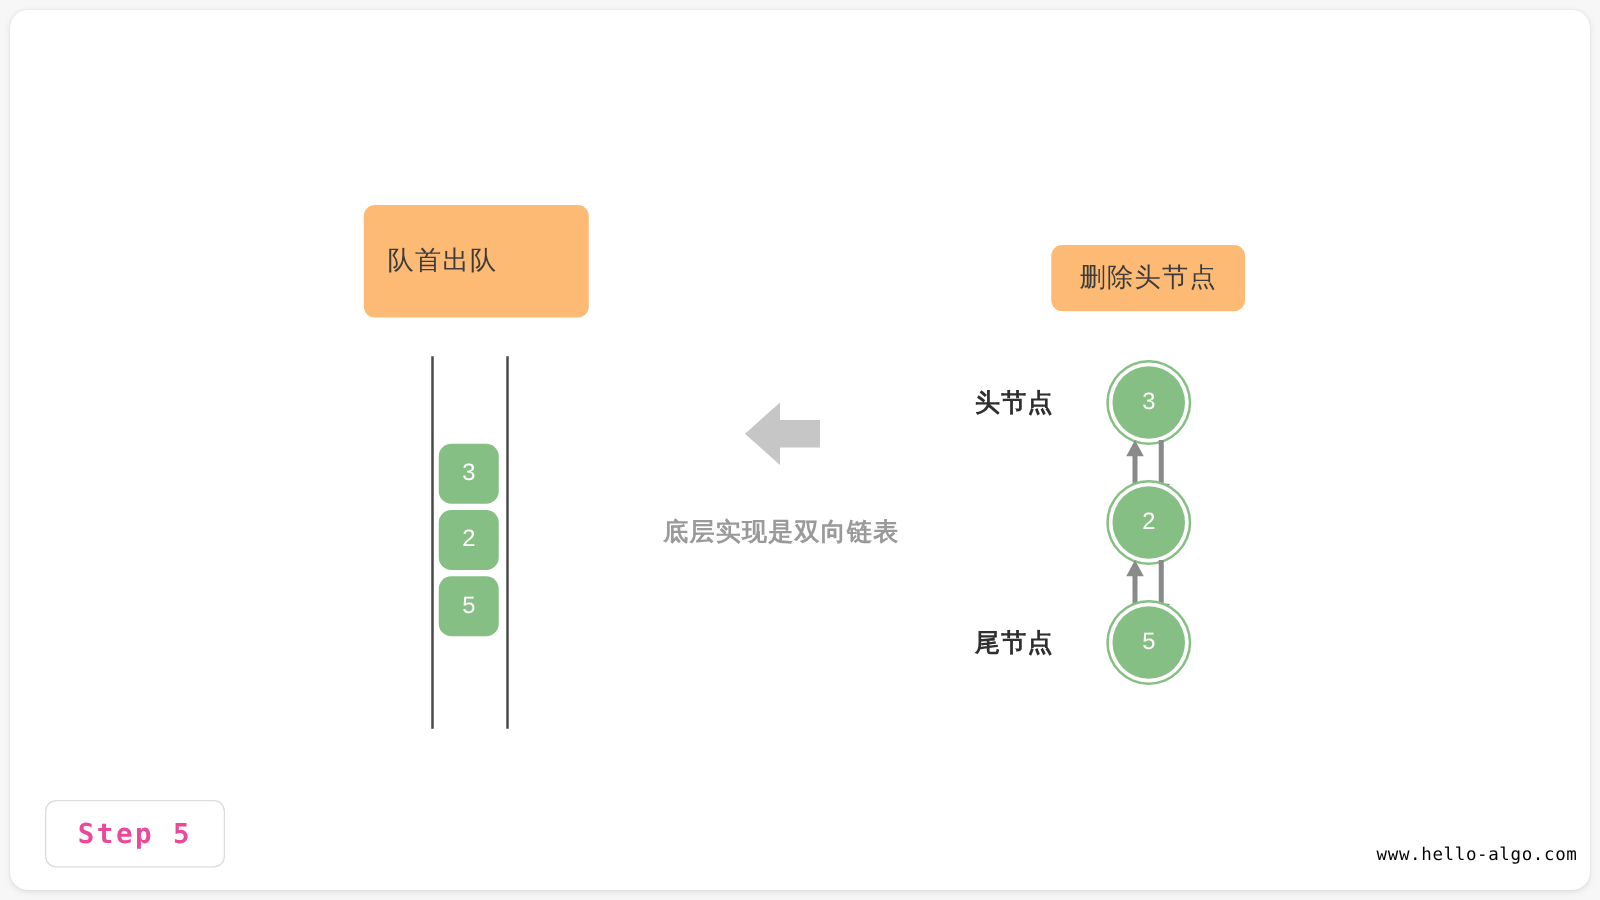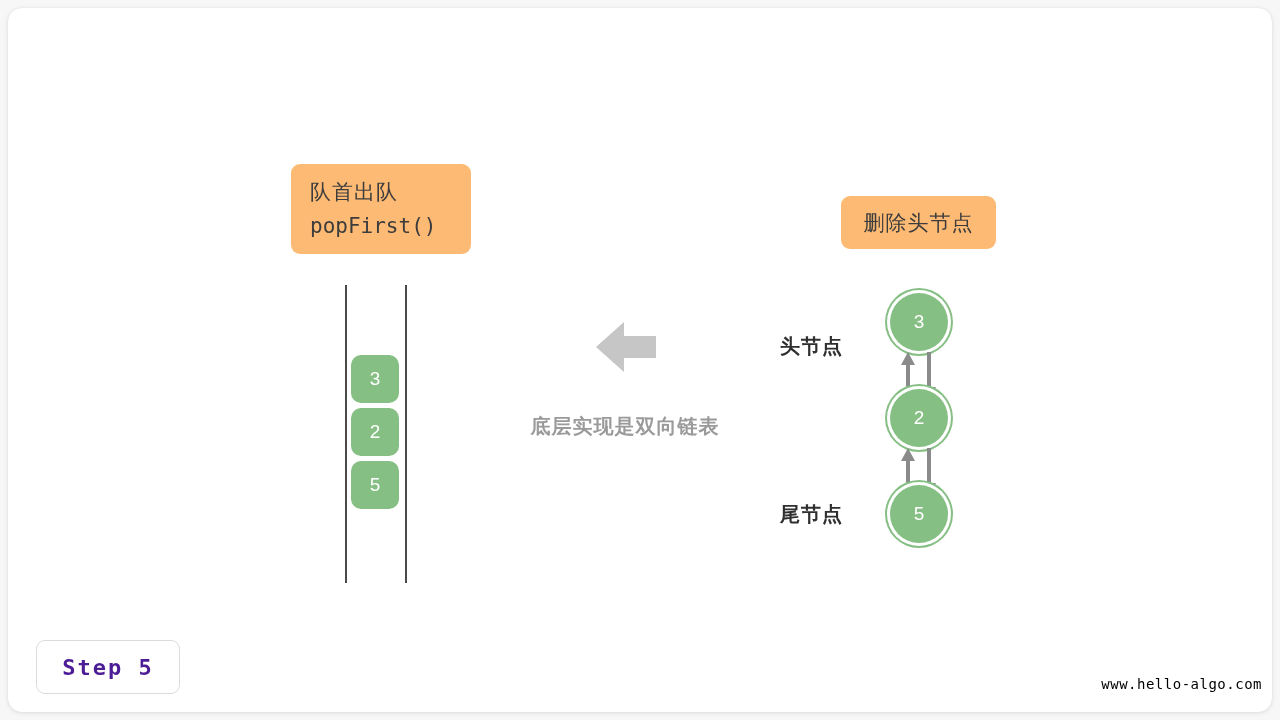--- a/index.html
+++ b/index.html
@@ -178,21 +178,21 @@
     left: 36px;
     top: 640px;
     width: 144px;
     height: 54px;
     border: 1px solid #dcdcdc;
     border-radius: 9px;
     background: #ffffff;
     display: flex;
     align-items: center;
     justify-content: center;
-    color: #4c1d95;
+    color: #ec4899;
     font-family: "DejaVu Sans Mono", "Liberation Mono", monospace;
     font-size: 22px;
     font-weight: bold;
     letter-spacing: 2px;
     box-sizing: border-box;
   }
 
   
   #watermark {
     position: absolute;
@@ -205,21 +205,20 @@
   }
 </style>
 </head>
 <body>
 
 <div id="canvas">
   <div class="card"></div>
 
   <div class="pill" id="op-pill">
     <div class="line-cn">队首出队</div>
-    <div class="line-mono">popFirst()</div>
   </div>
 
   <div class="pill" id="list-op-pill">
     <div class="line-cn">删除头节点</div>
   </div>
 
   <div id="deque-container">
     <div class="rail rail-left"></div>
     <div class="rail rail-right"></div>
 
@@ -233,21 +232,21 @@
       <path d="M0 28 L28 3 L28 17 L60 17 L60 39 L28 39 L28 53 Z" fill="#c6c6c6"></path>
     </svg>
   </div>
 
   <div id="caption">
     <div>底层实现是双向链表</div>
   </div>
 
   <div id="linked-list">
 
-    <div class="node-label" style="top:21px;margin-top:24px;">头节点</div>
+    <div class="node-label" style="top:21px;">头节点</div>
     <div class="node" style="top:5px;">3</div>
 
     <div class="link-arrows" style="top:64px;">
       <svg width="42" height="48" viewBox="0 0 42 48">
         <g stroke="#8a8a8a" stroke-width="4" fill="#8a8a8a">
           <line x1="10" y1="48" x2="10" y2="10"></line>
           <polygon points="10,0 3,13 17,13" stroke="none"></polygon>
           <line x1="31" y1="0" x2="31" y2="38"></line>
           <polygon points="31,48 24,35 38,35" stroke="none"></polygon>
         </g>

